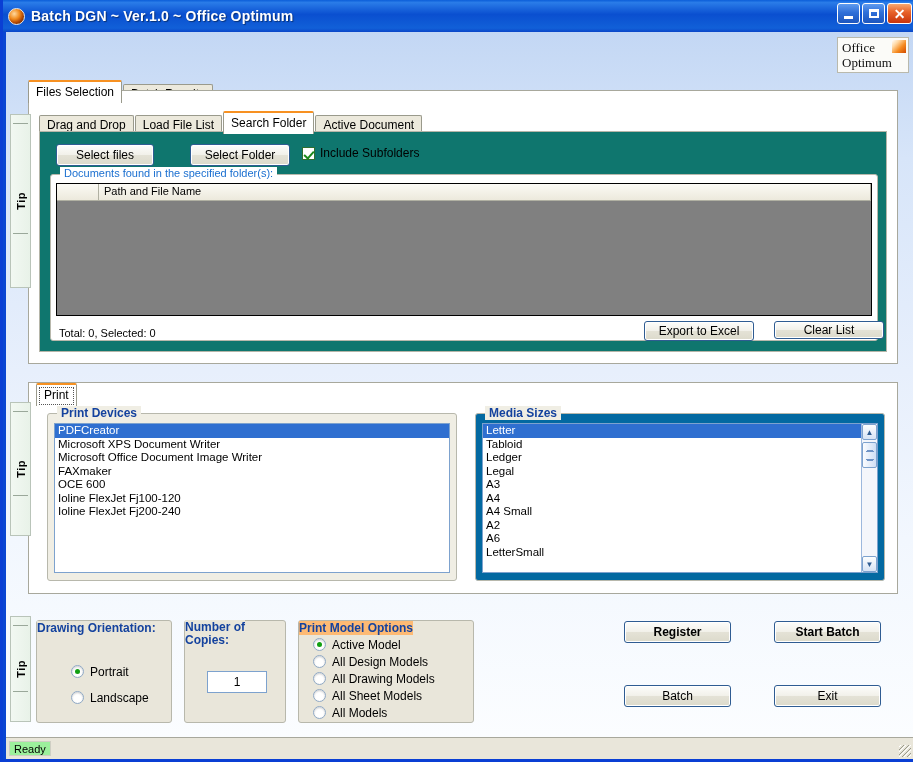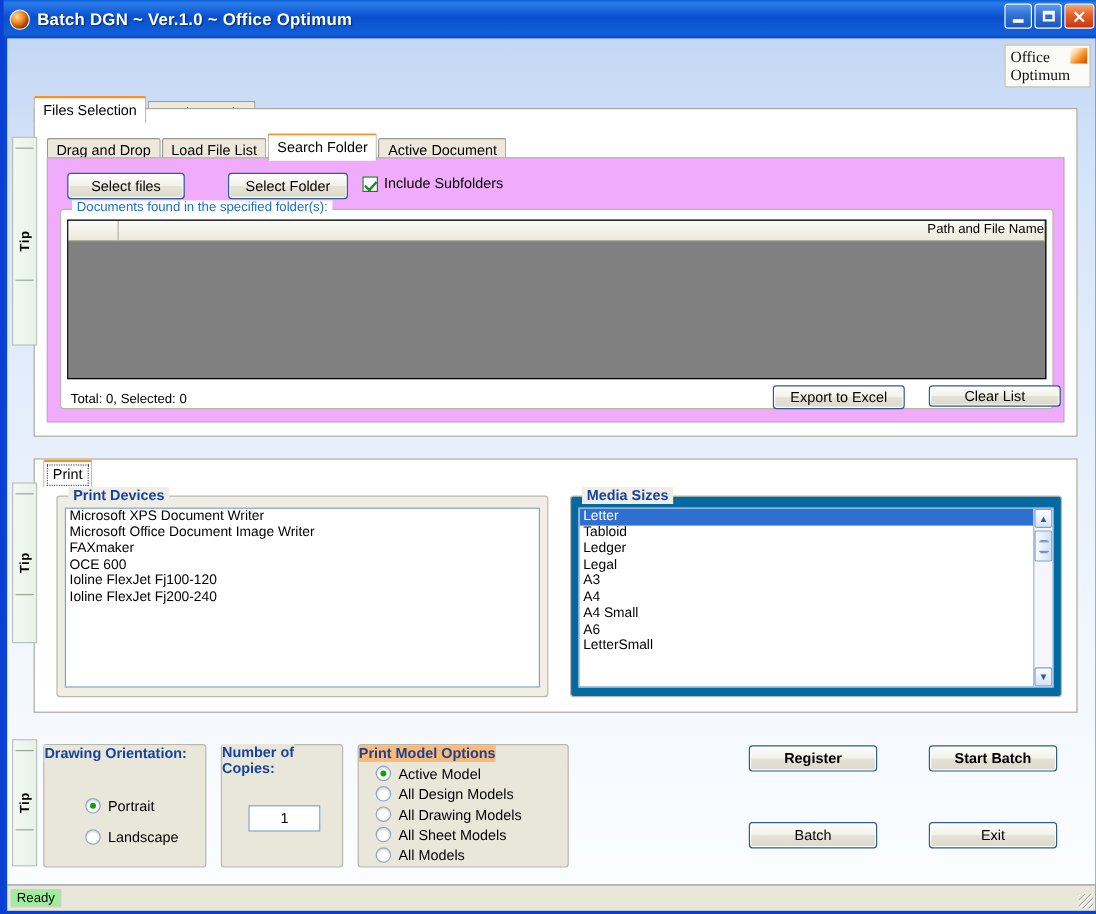--- a/index.html
+++ b/index.html
@@ -132,24 +132,23 @@
 
   
   #files-panel { left: 22px; top: 58px; width: 870px; height: 274px; }
 
   
   #inner-tabs { left: 10px; top: 20px; }
 
   #inner-panel {
     position: absolute; left: 10px; top: 40px;
     width: 848px; height: 221px;
-    background: #f0abfc;
+    background: #0f766e;
     border: 1px solid #b5b5a8;
     box-sizing: border-box;
-    text-align: right;
   }
 
   
   .btn {
     background: linear-gradient(to bottom, #fdfdfb 0%, #f2f1ea 48%, #e4e2d6 52%, #dcdacb 100%);
     border: 1px solid #2f5c92;
     border-radius: 3px;
     font-size: 12px;
     color: #000;
     display: inline-flex;
@@ -518,20 +517,21 @@
         <span>Zip</span>
       </div>
     </div>
 
     <div class="panel" id="print-panel">
 
       <div class="group bold" id="print-devices">
         <span class="glabel">Print Devices</span>
         <div class="listbox" id="devices-list">
           <div class="lb-inner">
+            <div class="lb-item sel">PDFCreator</div>
             <div class="lb-item">Microsoft XPS Document Writer</div>
             <div class="lb-item">Microsoft Office Document Image Writer</div>
             <div class="lb-item">FAXmaker</div>
             <div class="lb-item">OCE 600</div>
             <div class="lb-item">Ioline FlexJet Fj100-120</div>
             <div class="lb-item">Ioline FlexJet Fj200-240</div>
           </div>
         </div>
       </div>
 
@@ -539,20 +539,21 @@
         <span class="glabel">Media Sizes</span>
         <div class="listbox" id="media-list">
           <div class="lb-scroll-area">
             <div class="lb-item sel">Letter</div>
             <div class="lb-item">Tabloid</div>
             <div class="lb-item">Ledger</div>
             <div class="lb-item">Legal</div>
             <div class="lb-item">A3</div>
             <div class="lb-item">A4</div>
             <div class="lb-item">A4 Small</div>
+            <div class="lb-item">A2</div>
             <div class="lb-item">A6</div>
             <div class="lb-item">LetterSmall</div>
 
           </div>
           <div class="vscroll">
             <div class="sb-btn up">▲</div>
             <div class="sb-thumb">
                 <i></i>
               </div>
             <div class="sb-btn down">▼</div>

